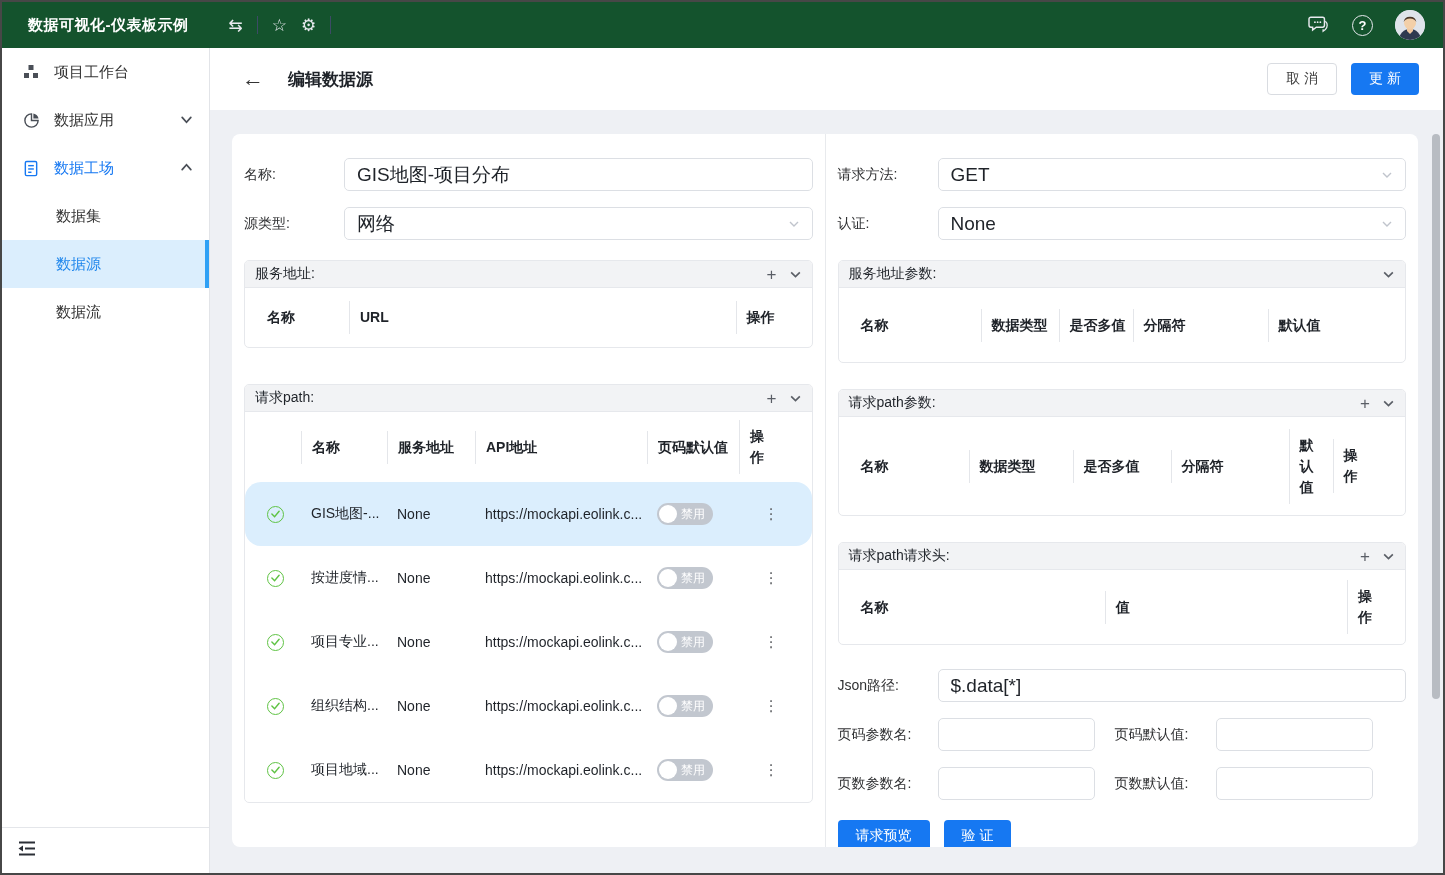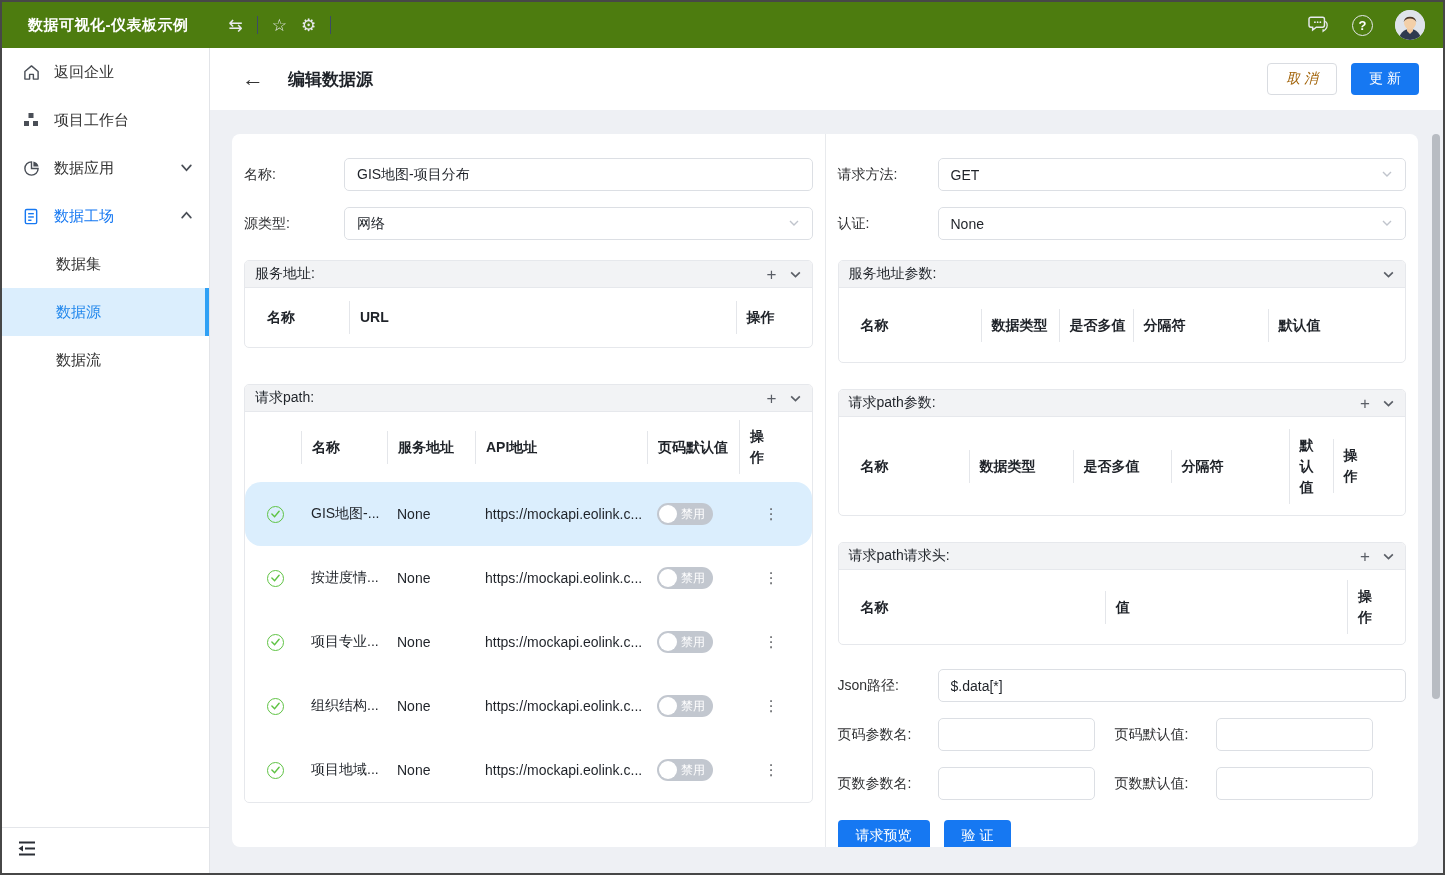--- a/index.html
+++ b/index.html
@@ -1,20 +1,20 @@
 <!DOCTYPE html>
 <html><head>
 <meta charset="utf-8">
 <style>
   * { margin:0; padding:0; box-sizing:border-box; }
   html,body { width:1445px; height:875px; font-family:"Liberation Sans","DejaVu Sans",sans-serif; }
   .window { width:1445px; height:875px; border:2px solid #474747; background:#eef0f4; display:flex; flex-direction:column; overflow:hidden; }
 
   
-  .topbar { height:46px; background:#4d7c0f; color:#fff; display:flex; align-items:center; flex-shrink:0; padding:0 18px 0 26px; }
+  .topbar { height:46px; background:#14532d; color:#fff; display:flex; align-items:center; flex-shrink:0; padding:0 18px 0 26px; }
   .topbar-title { font-size:15px; font-weight:bold; letter-spacing:.5px; }
   .topbar-left-icons { display:flex; align-items:center; gap:14px; margin-left:40px; font-size:17px; color:#e8eaef; }
   .tb-divider { width:1px; height:18px; background:#3c4b66; }
   .tb-icon { cursor:pointer; line-height:1; }
   .topbar-spacer { flex:1; }
   .topbar-right { display:flex; align-items:center; gap:22px; }
   .help-circle { width:21px; height:21px; border:1.5px solid #e8eaef; border-radius:50%; display:flex; align-items:center; justify-content:center; font-size:13px; font-weight:bold; }
   .avatar { width:30px; height:30px; border-radius:50%; overflow:hidden; background:#dfe3ea; }
 
   
@@ -30,32 +30,32 @@
   .side-sub.selected { background:#dbeefd; color:#2187ec; border-right:4px solid #2ea0f5; }
   .side-bottom { margin-top:auto; border-top:1px solid #e4e6ea; height:46px; display:flex; align-items:center; padding-left:16px; }
 
   
   .main { flex:1; display:flex; flex-direction:column; min-width:0; background:#eef0f4; position:relative; }
   .main-header { height:62px; background:#fff; display:flex; align-items:center; padding:0 24px 0 32px; flex-shrink:0; }
   .back-arrow { font-size:22px; color:#333; margin-right:24px; cursor:pointer; line-height:1; }
   .page-title { font-size:17px; font-weight:bold; color:#1f2329; }
   .mh-spacer { flex:1; }
   .btn { height:32px; border-radius:4px; font-size:14px; padding:0 18px; cursor:pointer; border:1px solid transparent; }
-  .btn-plain { background:#fff; border-color:#d9dce1; color:#a16207; margin-right:14px;font-style:italic; }
+  .btn-plain { background:#fff; border-color:#d9dce1; color:#404040; margin-right:14px; }
   .btn-primary { background:#1678f2; color:#fff; border:none; }
 
   .content { flex:1; padding:24px 25px 26px 22px; min-height:0; position:relative; }
   .card { background:#fff; border-radius:8px; height:100%; display:flex; overflow:hidden; }
   .col { flex:1; padding:24px 12px; min-width:0; }
   .col-divider { width:1px; background:#e8eaed; }
 
   
   .frm-row { display:flex; align-items:center; margin-bottom:16px; }
   .frm-label { width:100px; font-size:14px; color:#303133; flex-shrink:0; }
-  .frm-input, .frm-select { flex:1; height:33px; border:1px solid #dcdfe4; border-radius:5px; font-size:14px; color:#1f2329; padding:0 12px; background:#fff; display:flex; align-items:center; font-family:inherit; }
+  .frm-input, .frm-select { flex:1; height:33px; border:1px solid #dcdfe4; border-radius:5px; font-size:19px; color:#1f2329; padding:0 12px; background:#fff; display:flex; align-items:center; font-family:inherit; }
   input.frm-input { outline:none; }
   .frm-select { justify-content:space-between; cursor:pointer; }
   .sel-caret { color:#c0c4cc; flex-shrink:0; }
 
   
   .section { border:1px solid #e6e8ec; border-radius:5px; margin-bottom:36px; overflow:hidden; }
   .sec-head { background:#f2f3f5; height:27px; display:flex; align-items:center; padding:0 10px; border-bottom:1px solid #e6e8ec; }
   .sec-title { font-size:14px; color:#1f2329; flex:1; }
   .sec-icons { display:flex; align-items:center; gap:12px; color:#5a5e66; }
   .plus-ic { font-size:17px; line-height:1; cursor:pointer; }
@@ -130,28 +130,20 @@
           </svg>
       </span>
     </div>
   </div>
 
   <div class="body">
 
     <div class="sidebar">
       <div class="side-item">
         <span class="s-icon">
-          <svg width="17" height="17" viewBox="0 0 18 18">
-              <path d="M2 8 L9 2 L16 8 V16 H11 V11 H7 V16 H2 Z" fill="none" stroke="#4a4f57" stroke-width="1.5" stroke-linejoin="round"></path>
-            </svg>
-        </span>
-        <span class="s-label">返回企业</span>
-      </div>
-      <div class="side-item">
-        <span class="s-icon">
           <svg width="16" height="16" viewBox="0 0 16 16">
               <rect x="5.5" y="1" width="5" height="5" fill="#4a4f57"></rect>
               <rect x="1" y="9" width="5" height="5" fill="#4a4f57"></rect>
               <rect x="10" y="9" width="5" height="5" fill="#4a4f57"></rect>
             </svg>
         </span>
         <span class="s-label">项目工作台</span>
       </div>
       <div class="side-item">
         <span class="s-icon">

